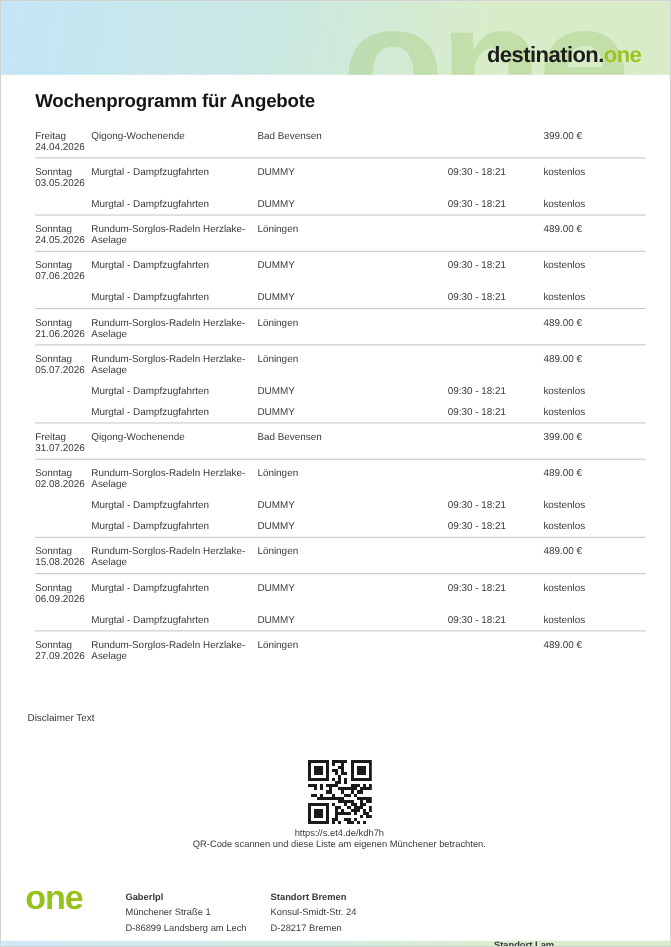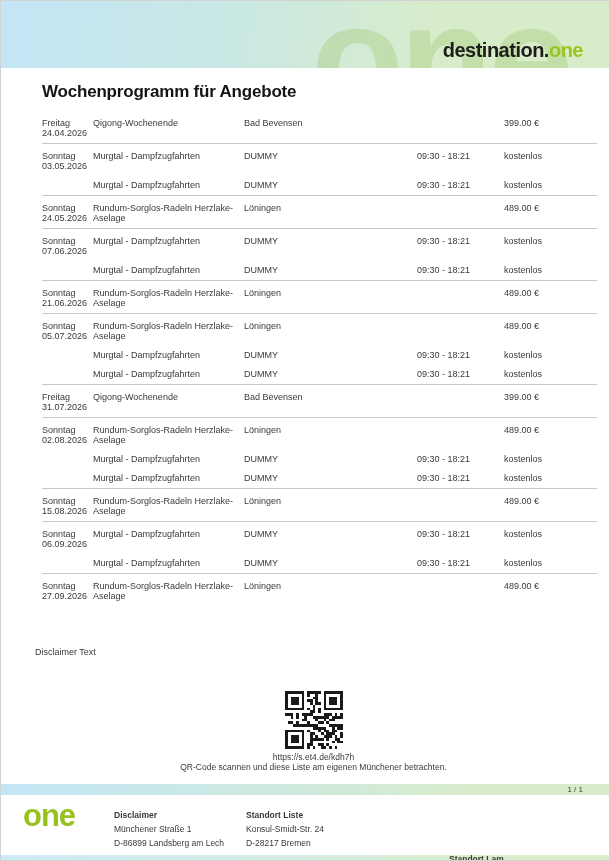--- a/index.html
+++ b/index.html
@@ -12,21 +12,21 @@
   
   .hero { position:relative; height:67px; overflow:hidden;
           background:linear-gradient(100deg,#c3e5f6 0%,#c9e8e4 38%,#d9ecca 72%,#d9ecca 100%); }
   .watermark { position:absolute; left:310px; top:-18px; font-size:152px; font-weight:bold;
                line-height:150px; color:rgba(146,193,94,0.30); letter-spacing:-4px; }
   .logo { position:absolute; right:26px; top:38px; font-size:20px; font-weight:bold;
           letter-spacing:-0.5px; color:#1d1d1b; }
   .logo .green { color:#9cc41e; }
 
   
-  main { padding:0 24px 0 41px; }
+  main { padding:0 24px 0 31px; }
   h1 { margin:14px 0 9px; font-size:17px; font-weight:bold; color:#141414; letter-spacing:-0.2px; }
 
   .tbl { width:555px; font-size:9px; line-height:10px; }
   .thead, .row { display:grid; grid-template-columns:51px 151px 89px 84px 87px 93px; }
   .thead { font-size:9.5px; font-weight:bold; color:#94a41f;
            padding-bottom:5px; border-bottom:1px solid #c9c9c9; }
   .group { padding:7px 0 5px; border-bottom:1px solid #c9c9c9; }
   .group:last-child { border-bottom:none; }
   .row { margin-bottom:9px; }
   .row:last-child { margin-bottom:0; }
@@ -498,32 +498,29 @@
           <rect x="14" y="20" width="1" height="1"></rect>
           <rect x="16" y="20" width="1" height="1"></rect>
           <rect x="18" y="20" width="1" height="1"></rect>
         </svg>
       <div class="qr-url">https://s.et4.de/kdh7h</div>
       <div class="qr-caption">QR-Code scannen und diese Liste am eigenen Münchener betrachten.</div>
     </div>
   </main>
 
   <footer>
-    <div class="pagebar">
-      <span>1 / 1</span>
-    </div>
     <div class="addresses">
       <div class="one-logo">one</div>
       <div class="loc loc-0">
-        <div class="t">Disclaimer</div>
+        <div class="t">Gaberlpl</div>
         <div>Münchener Straße 1</div>
         <div>D-86899 Landsberg am Lech</div>
       </div>
       <div class="loc loc-1">
-        <div class="t">Standort Liste</div>
+        <div class="t">Standort Bremen</div>
         <div>Konsul-Smidt-Str. 24</div>
         <div>D-28217 Bremen</div>
       </div>
       <div class="loc loc-3">
         <div class="t">Standort Lam</div>
         <div>Gaberlpl. 5</div>
         <div>93462 Lam</div>
       </div>
     </div>
     <div class="bottom-strip"></div>

